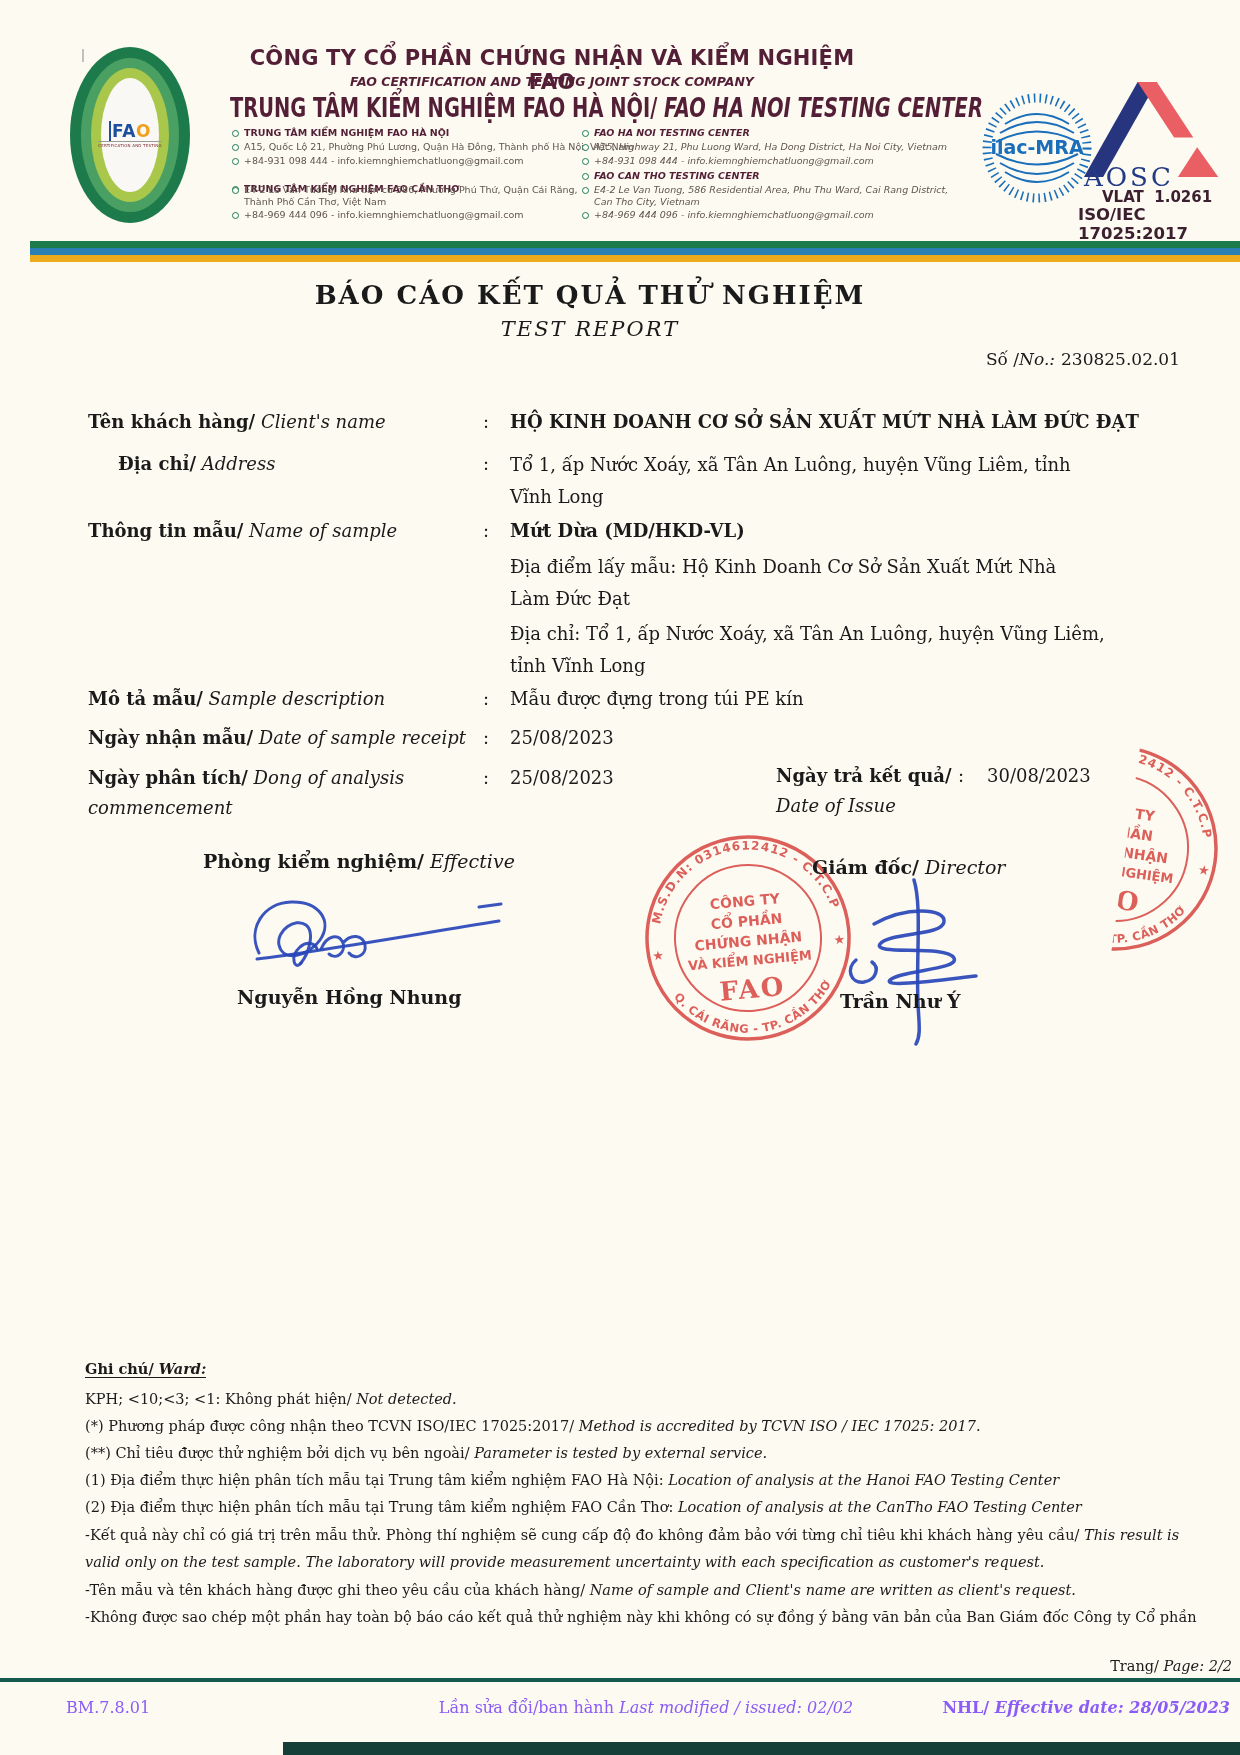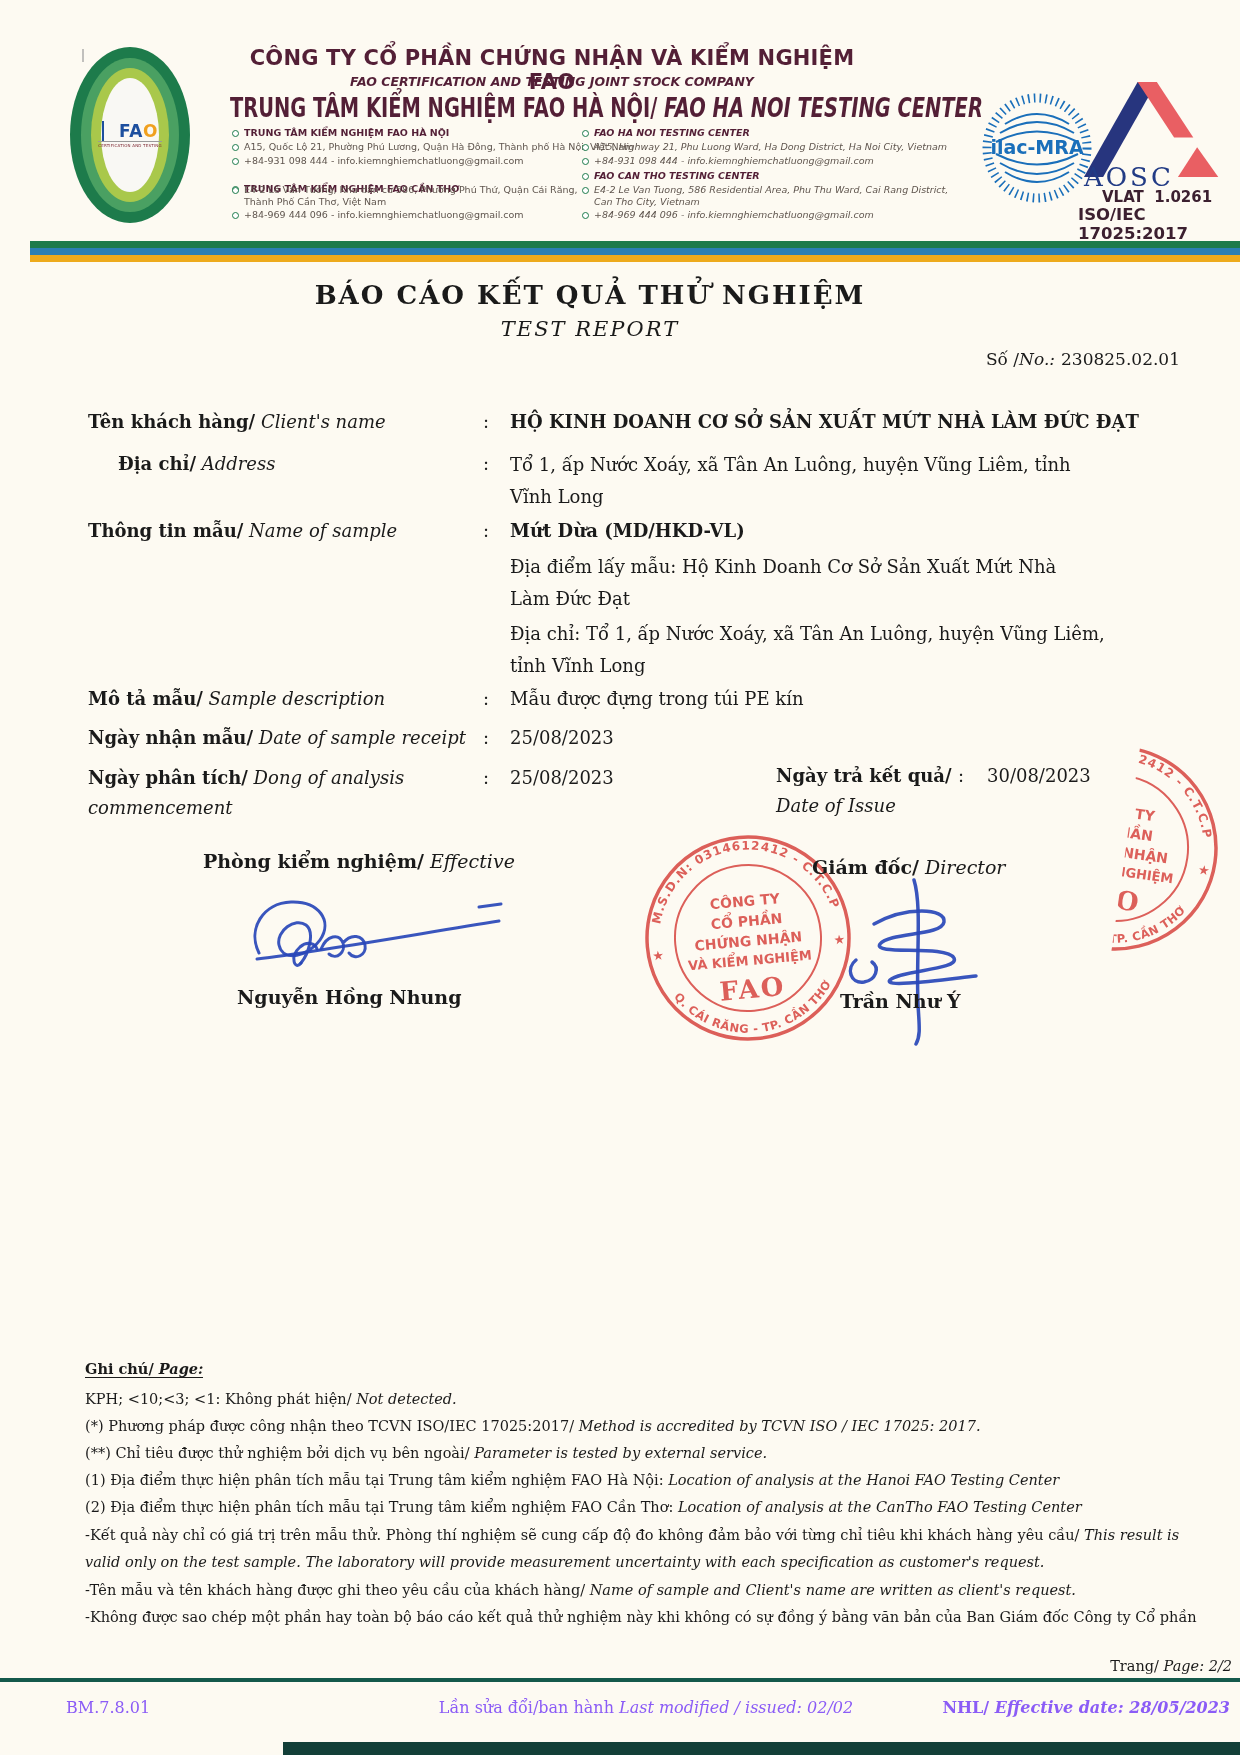--- a/index.html
+++ b/index.html
@@ -16,21 +16,21 @@
   .cl,.cr{height:13px;font-size:9.5px;line-height:11px;color:#5f554e;white-space:nowrap;}
   .cl{left:232px;}
   .cr{left:582px;font-style:italic;}
   .c-bold{font-weight:bold;color:#531f36;}
   .blt{display:inline-block;width:5px;height:5px;border:1.5px solid #1d7b4b;border-radius:50%;background:#fff;margin-right:5px;vertical-align:-1px;}
   .blt-none{display:inline-block;width:12px;}
   
   .ring{position:absolute;border-radius:50%;}
   .fao-center{position:absolute;inset:31px;border-radius:50%;background:#f9f8f4;display:flex;flex-direction:column;align-items:center;justify-content:center;}
   .fao-word{font-weight:bold;font-size:17px;line-height:17px;letter-spacing:.5px;}
-  .fao-fa{color:#1d4f9e;border-left:2px solid #1d4f9e;padding-left:15px;}
+  .fao-fa{color:#1d4f9e;border-left:2px solid #1d4f9e;padding-left:1px;}
   .fao-o{color:#f0a01e;}
   .fao-tag{font-size:4px;color:#7a1f2a;letter-spacing:.2px;border-top:1px solid #999;margin-top:1px;padding-top:1px;white-space:nowrap;}
   
   .ilac-t{font:bold 19px "DejaVu Sans","Liberation Sans",sans-serif;fill:#1a6fba;}
   .aosc{left:1084px;top:162px;font-size:26px;letter-spacing:3px;color:#223b85;}
   .vlat{left:1102px;top:188px;font-size:15px;font-weight:bold;color:#3c2030;white-space:pre;}
   .isot{left:1078px;top:205px;font-size:16.5px;font-weight:bold;color:#3c2030;}
   
   .stripe{left:30px;width:1210px;height:7px;}
   
@@ -207,21 +207,21 @@
   <div class="abs sig-name" style="left:237px;top:986px;">Nguyễn Hồng Nhung</div>
 
   <div class="abs sig-title" style="left:812px;top:856px;"><span class="b">Giám đốc/</span><span class="i"> Director</span></div>
   <svg class="abs" style="left:828px;top:872px;" width="170" height="175" viewBox="0 0 170 175">
     <path class="sigpath" style="stroke-width:3.5" d="M86,8 C94,34 88,84 90,132 C91,152 93,163 88,172"></path>
     <path class="sigpath" style="stroke-width:3.5" d="M46,52 C78,34 118,36 116,50 C114,64 62,60 52,72 C44,84 118,72 126,86 C132,98 72,98 62,108 C54,116 112,108 148,104"></path>
     <path class="sigpath" style="stroke-width:3.5" d="M28,88 C18,96 22,112 36,110 C48,108 52,96 44,90"></path>
   </svg>
   <div class="abs sig-name" style="left:840px;top:990px;">Trần Như Ý</div>
 
-  <div class="abs note" style="top:1362px;"><span class="note-h">Ghi chú/</span><span class="note-h i"> Page:</span></div>
+  <div class="abs note" style="top:1362px;"><span class="note-h">Ghi chú/</span><span class="note-h i"> Ward:</span></div>
   <div class="abs note" style="top:1392px;"><span>KPH; &lt;10;&lt;3; &lt;1: Không phát hiện/</span><span class="i"> Not detected.</span></div>
   <div class="abs note" style="top:1419px;"><span> (*)  Phương pháp được công nhận theo TCVN ISO/IEC 17025:2017/</span><span class="i"> Method is accredited by TCVN ISO / IEC 17025: 2017.</span></div>
   <div class="abs note" style="top:1446px;"><span>(**) Chỉ tiêu được thử nghiệm bởi dịch vụ bên ngoài/</span><span class="i"> Parameter is tested by external service.</span></div>
   <div class="abs note" style="top:1473px;"><span>(1) Địa điểm thực hiện phân tích mẫu tại Trung tâm kiểm nghiệm FAO Hà Nội:</span><span class="i"> Location of analysis at the Hanoi FAO Testing Center</span></div>
   <div class="abs note" style="top:1500px;"><span>(2) Địa điểm thực hiện phân tích mẫu tại Trung tâm kiểm nghiệm FAO Cần Thơ:</span><span class="i"> Location of analysis at the CanTho FAO Testing Center</span></div>
   <div class="abs note" style="top:1528px;"><span>-Kết quả này chỉ có giá trị trên mẫu thử. Phòng thí nghiệm sẽ cung cấp độ đo không đảm bảo với từng chỉ tiêu khi khách hàng yêu cầu/</span><span class="i"> This result is</span></div>
   <div class="abs note" style="top:1555px;"><span class="i">valid only on the test sample. The laboratory will provide measurement uncertainty with each specification as customer's request.</span></div>
   <div class="abs note" style="top:1583px;"><span>-Tên mẫu và tên khách hàng được ghi theo yêu cầu của khách hàng/</span><span class="i"> Name of sample and Client's name are written as client's request.</span></div>
   <div class="abs note" style="top:1610px;"><span>-Không được sao chép một phần hay toàn bộ báo cáo kết quả thử nghiệm này khi không có sự đồng ý bằng văn bản của Ban Giám đốc Công ty Cổ phần</span></div>
   <div class="abs page-ind" style="top:1658px;"><span>Trang/</span><span class="i"> Page: 2/2</span></div>

